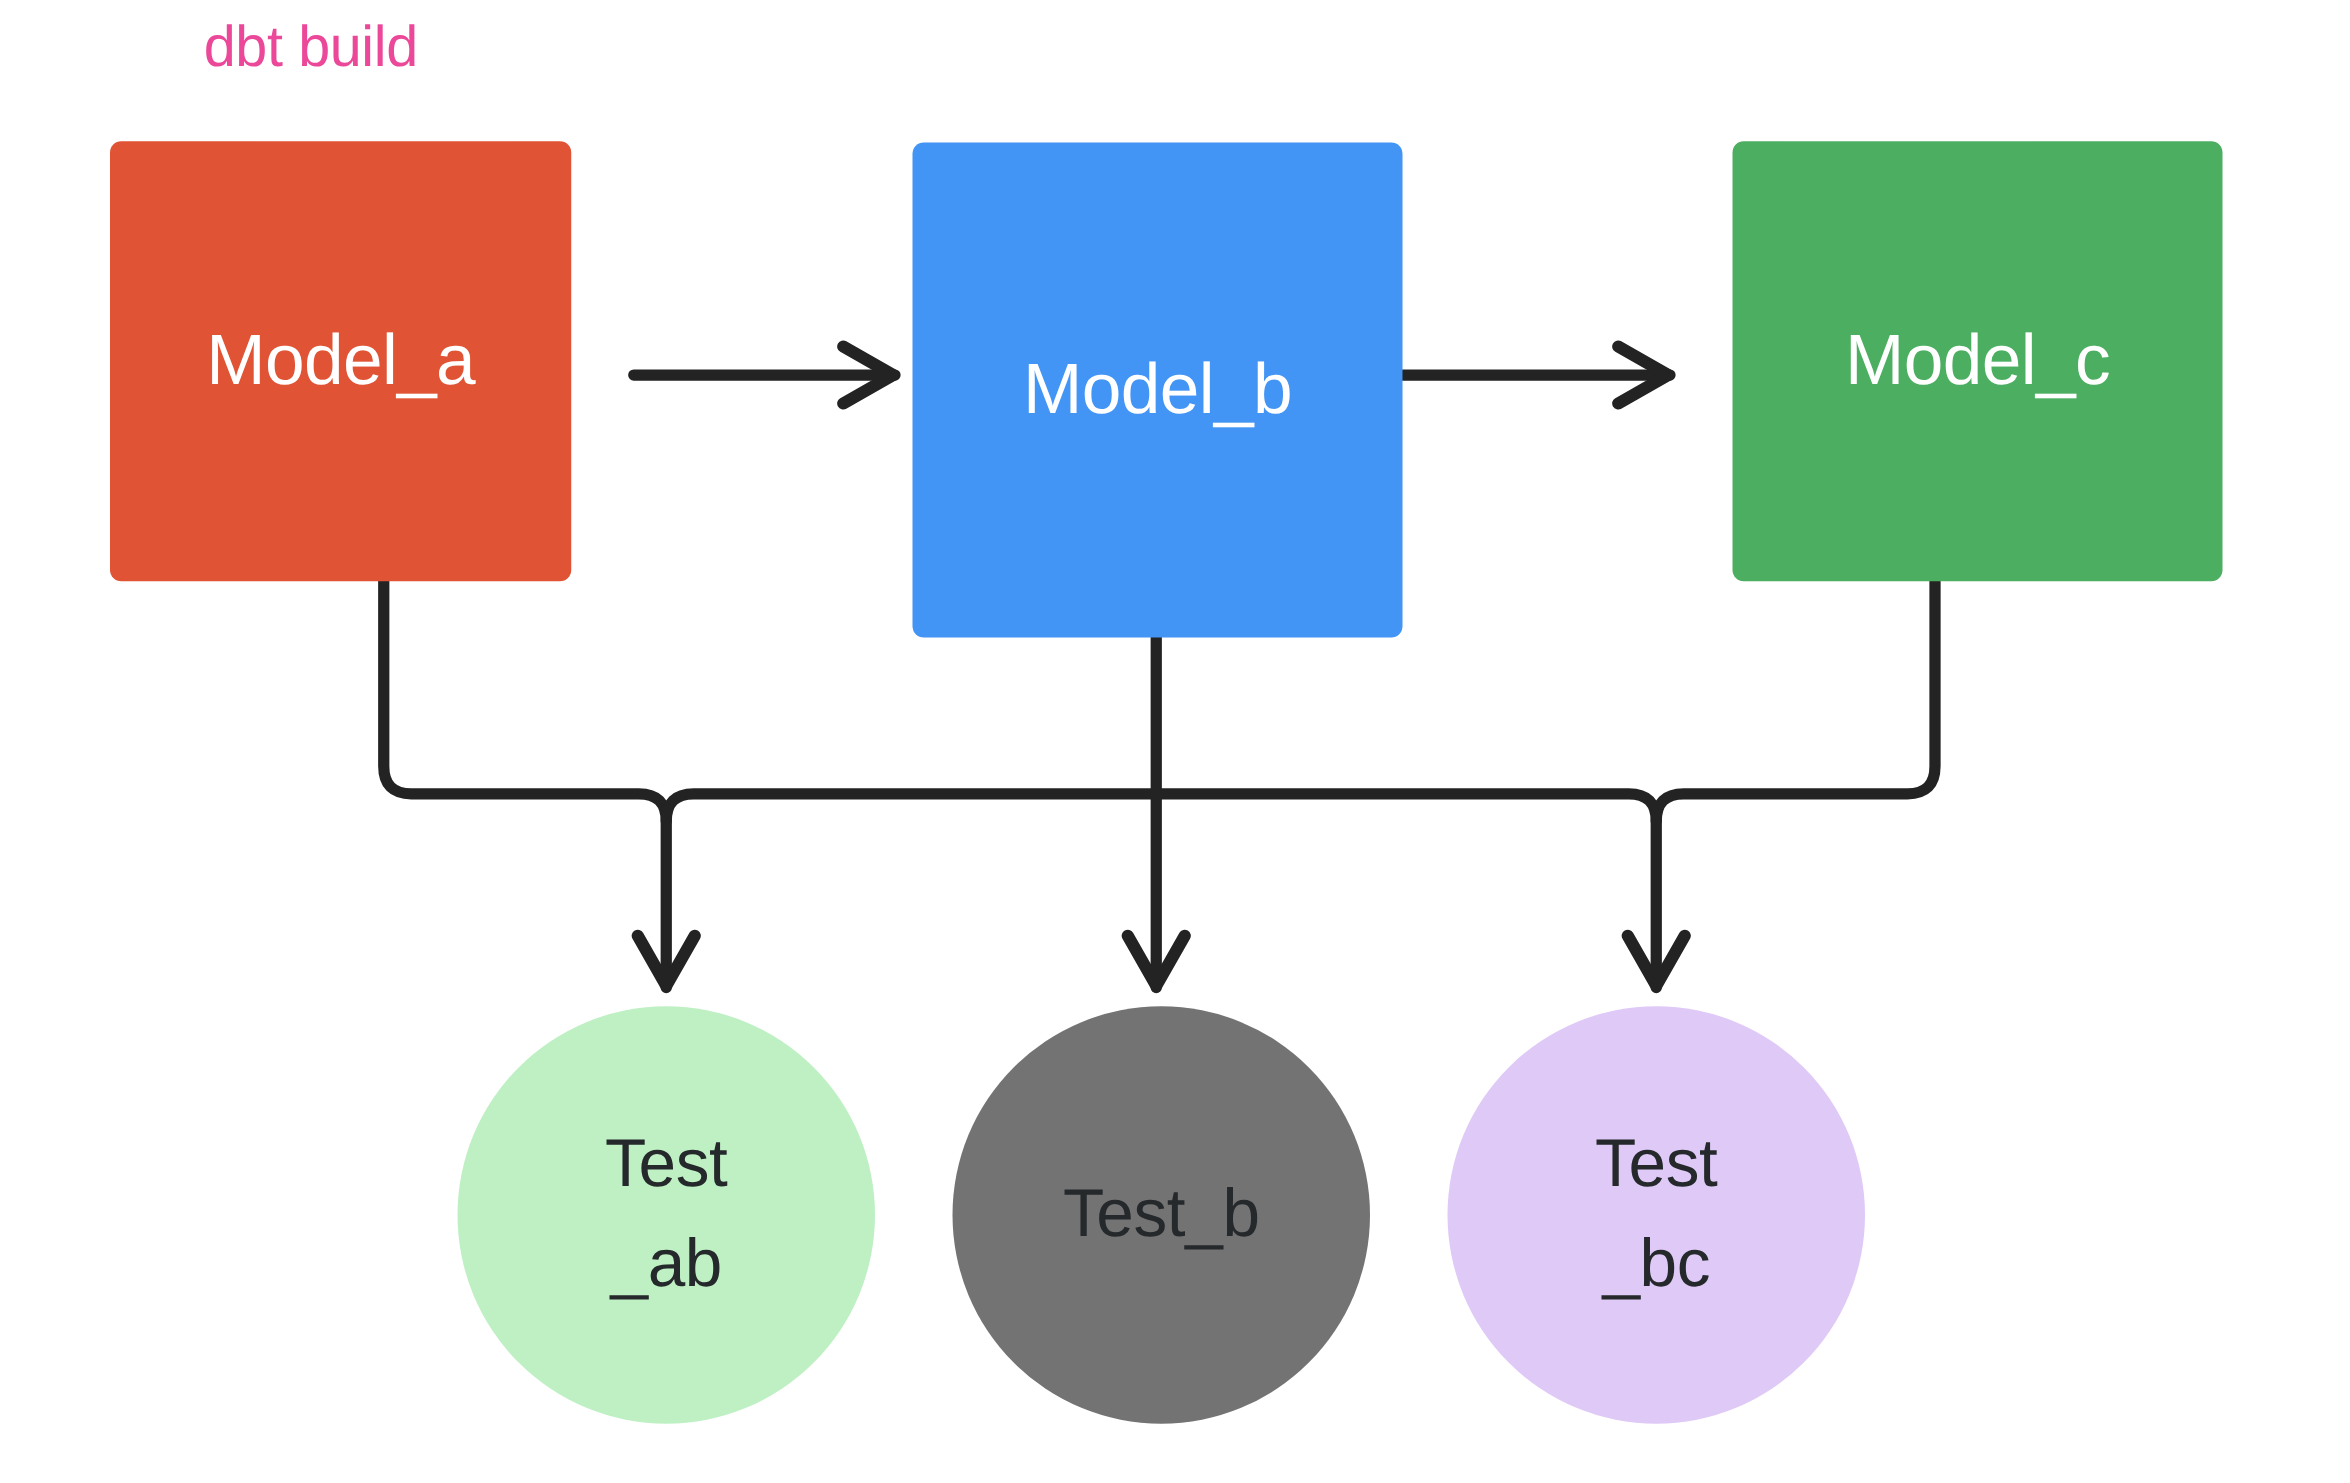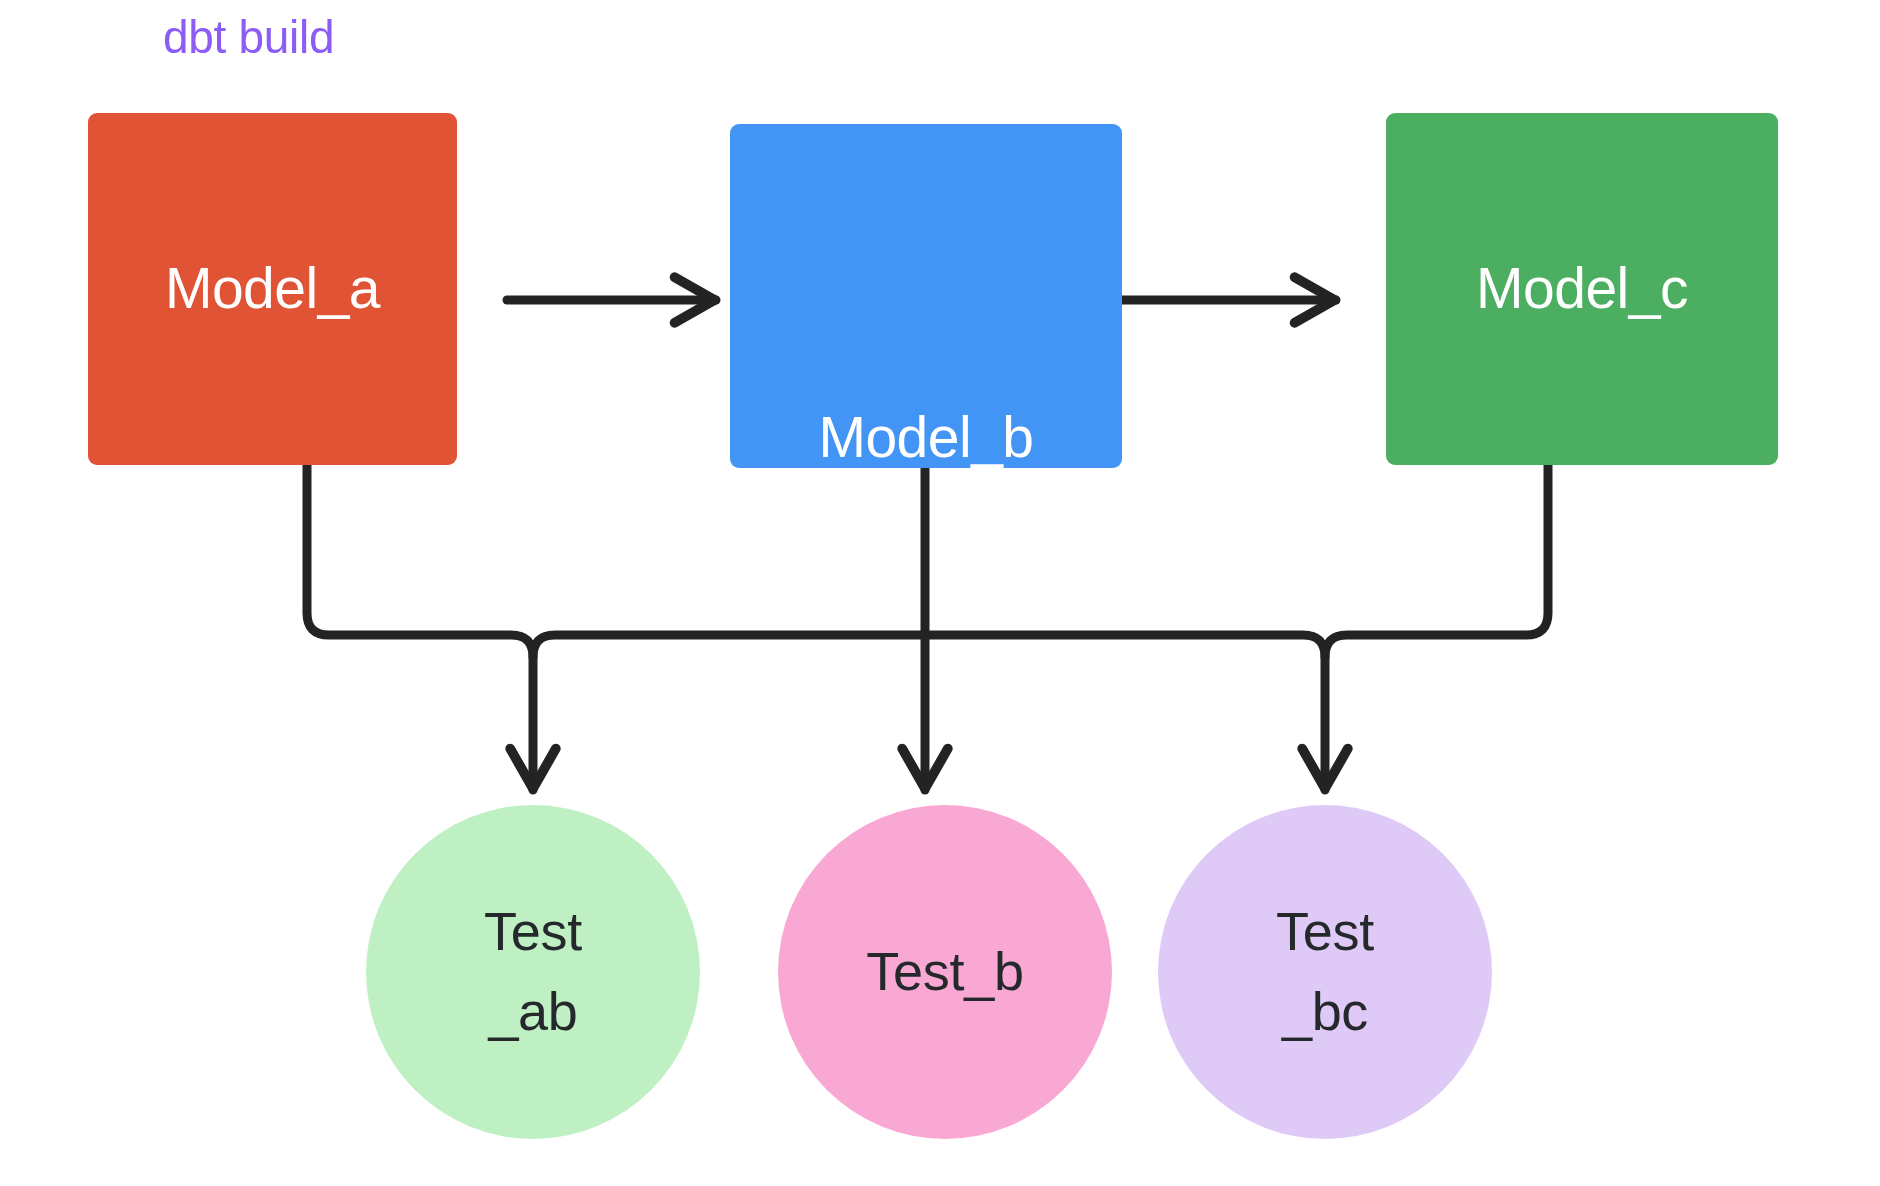--- a/index.html
+++ b/index.html
@@ -25,21 +25,21 @@
     width: 1880px;
     height: 1186px;
     pointer-events: none;
   }
   .diagram-title {
     position: absolute;
     left: 163px;
     top: 10px;
     font-size: 46px;
     line-height: 1.2;
-    color: #8b5cf6;
+    color: #ec4899;
     letter-spacing: -0.3px;
     white-space: nowrap;
   }
   .model-node {
     position: absolute;
     border-radius: 9px;
     display: flex;
     align-items: center;
     justify-content: center;
     box-sizing: border-box;
@@ -61,24 +61,24 @@
   }
   .test-label {
     color: #25292b;
     font-size: 54px;
     line-height: 1.48;
     text-align: center;
     letter-spacing: -0.3px;
     white-space: pre-line;
   }
   #node-model-a { left: 88px;   top: 113px; width: 369px; height: 352px; background: #e05334; }
-  #node-model-b { left: 730px;  top: 124px; width: 392px; height: 344px; background: #4294f5; align-items: flex-end; }
+  #node-model-b { left: 730px;  top: 114px; width: 392px; height: 396px; background: #4294f5; }
   #node-model-c { left: 1350px; top: 113px; width: 392px; height: 352px; background: #4cae60; margin-left: 36px; }
   #node-test-ab { left: 366px;  top: 805px; width: 334px; height: 334px; background: #bff0c4; }
-  #node-test-b  { left: 778px;  top: 805px; width: 334px; height: 334px; background: #f9a8d4; }
+  #node-test-b  { left: 762px;  top: 805px; width: 334px; height: 334px; background: #737373; }
   #node-test-bc { left: 1158px; top: 805px; width: 334px; height: 334px; background: #dfc9f7; }
 </style>
 </head>
 <body>
 
 <div id="canvas">
 
   <div class="diagram-title">dbt build</div>
 
   <svg id="edges" viewBox="0 0 1880 1186" width="1880" height="1186" xmlns="http://www.w3.org/2000/svg">

